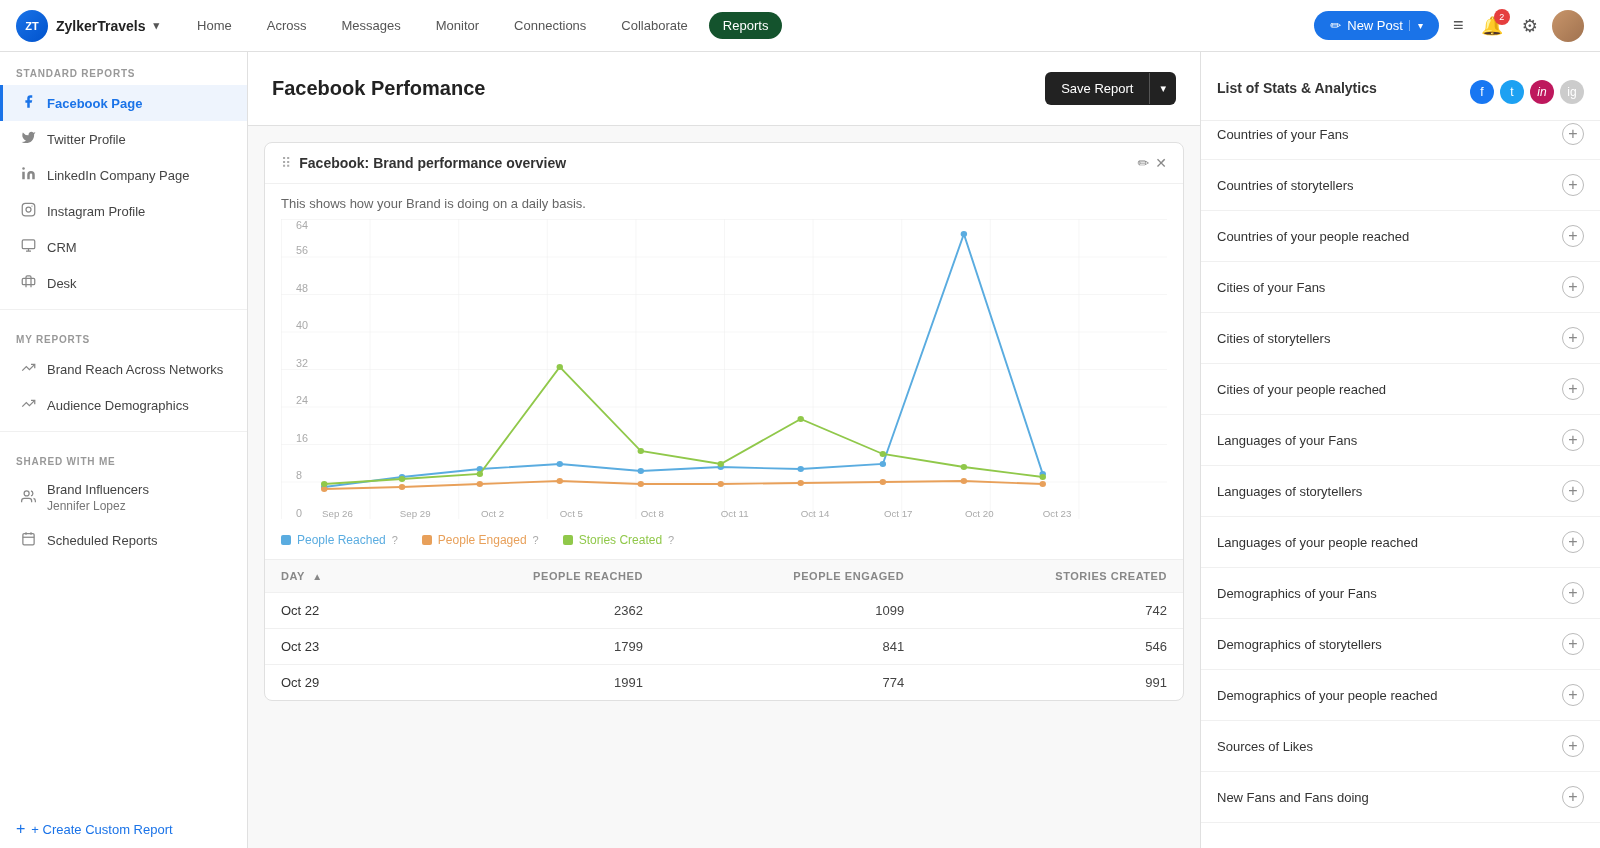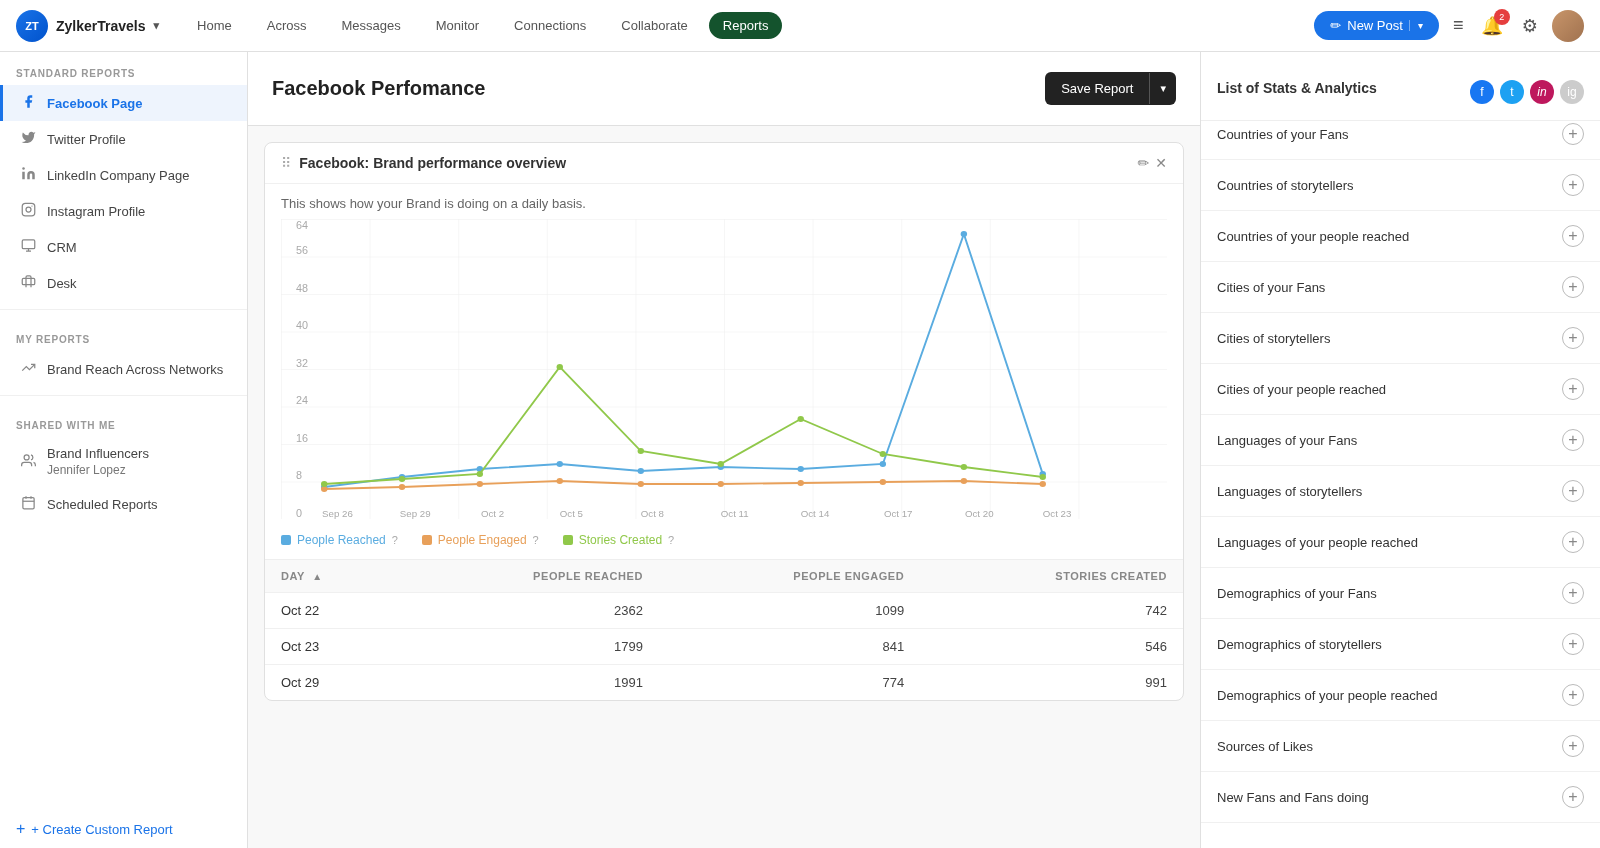--- a/index.html
+++ b/index.html
@@ -262,20 +262,29 @@
     <div class="sidebar-item">
       <span class="si-icon">
         <svg width="15" height="15" viewBox="0 0 24 24" fill="none" stroke="currentColor" stroke-width="2">
             <polyline points="22 7 13.5 15.5 8.5 10.5 2 17"></polyline>
             <polyline points="16 7 22 7 22 13"></polyline>
           </svg>
       </span>
       <span>Brand Reach Across Networks</span>
     </div>
 
+    <div class="sidebar-item">
+      <span class="si-icon">
+        <svg width="15" height="15" viewBox="0 0 24 24" fill="none" stroke="currentColor" stroke-width="2">
+            <polyline points="22 7 13.5 15.5 8.5 10.5 2 17"></polyline>
+            <polyline points="16 7 22 7 22 13"></polyline>
+          </svg>
+      </span>
+      <span>Audience Demographics</span>
+    </div>
 
     <div class="sidebar-divider"></div>
     <div class="sidebar-section-label">SHARED WITH ME</div>
 
     <div class="sidebar-item">
       <span class="si-icon">
         <svg width="15" height="15" viewBox="0 0 24 24" fill="none" stroke="currentColor" stroke-width="2">
             <path d="M17 21v-2a4 4 0 00-4-4H5a4 4 0 00-4 4v2"></path>
             <circle cx="9" cy="7" r="4"></circle>
             <path d="M23 21v-2a4 4 0 00-3-3.87"></path>

